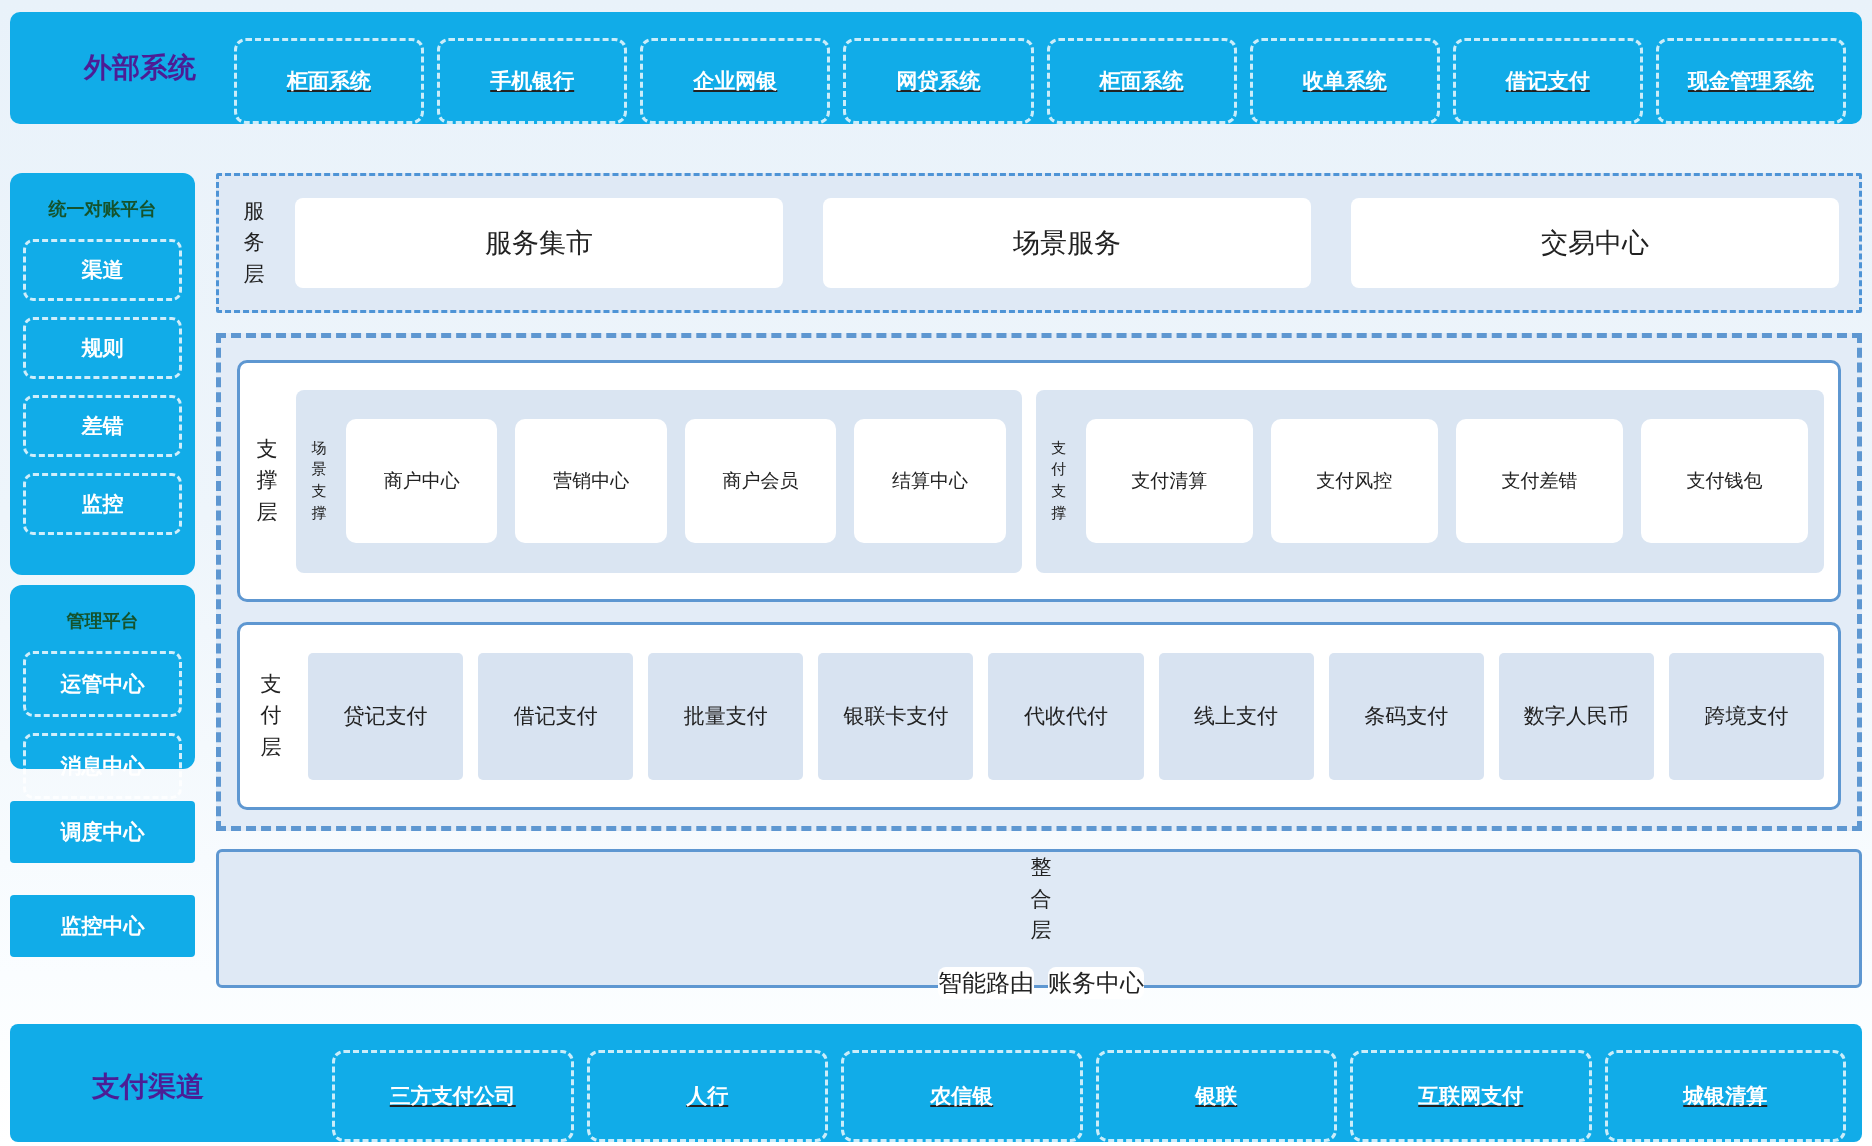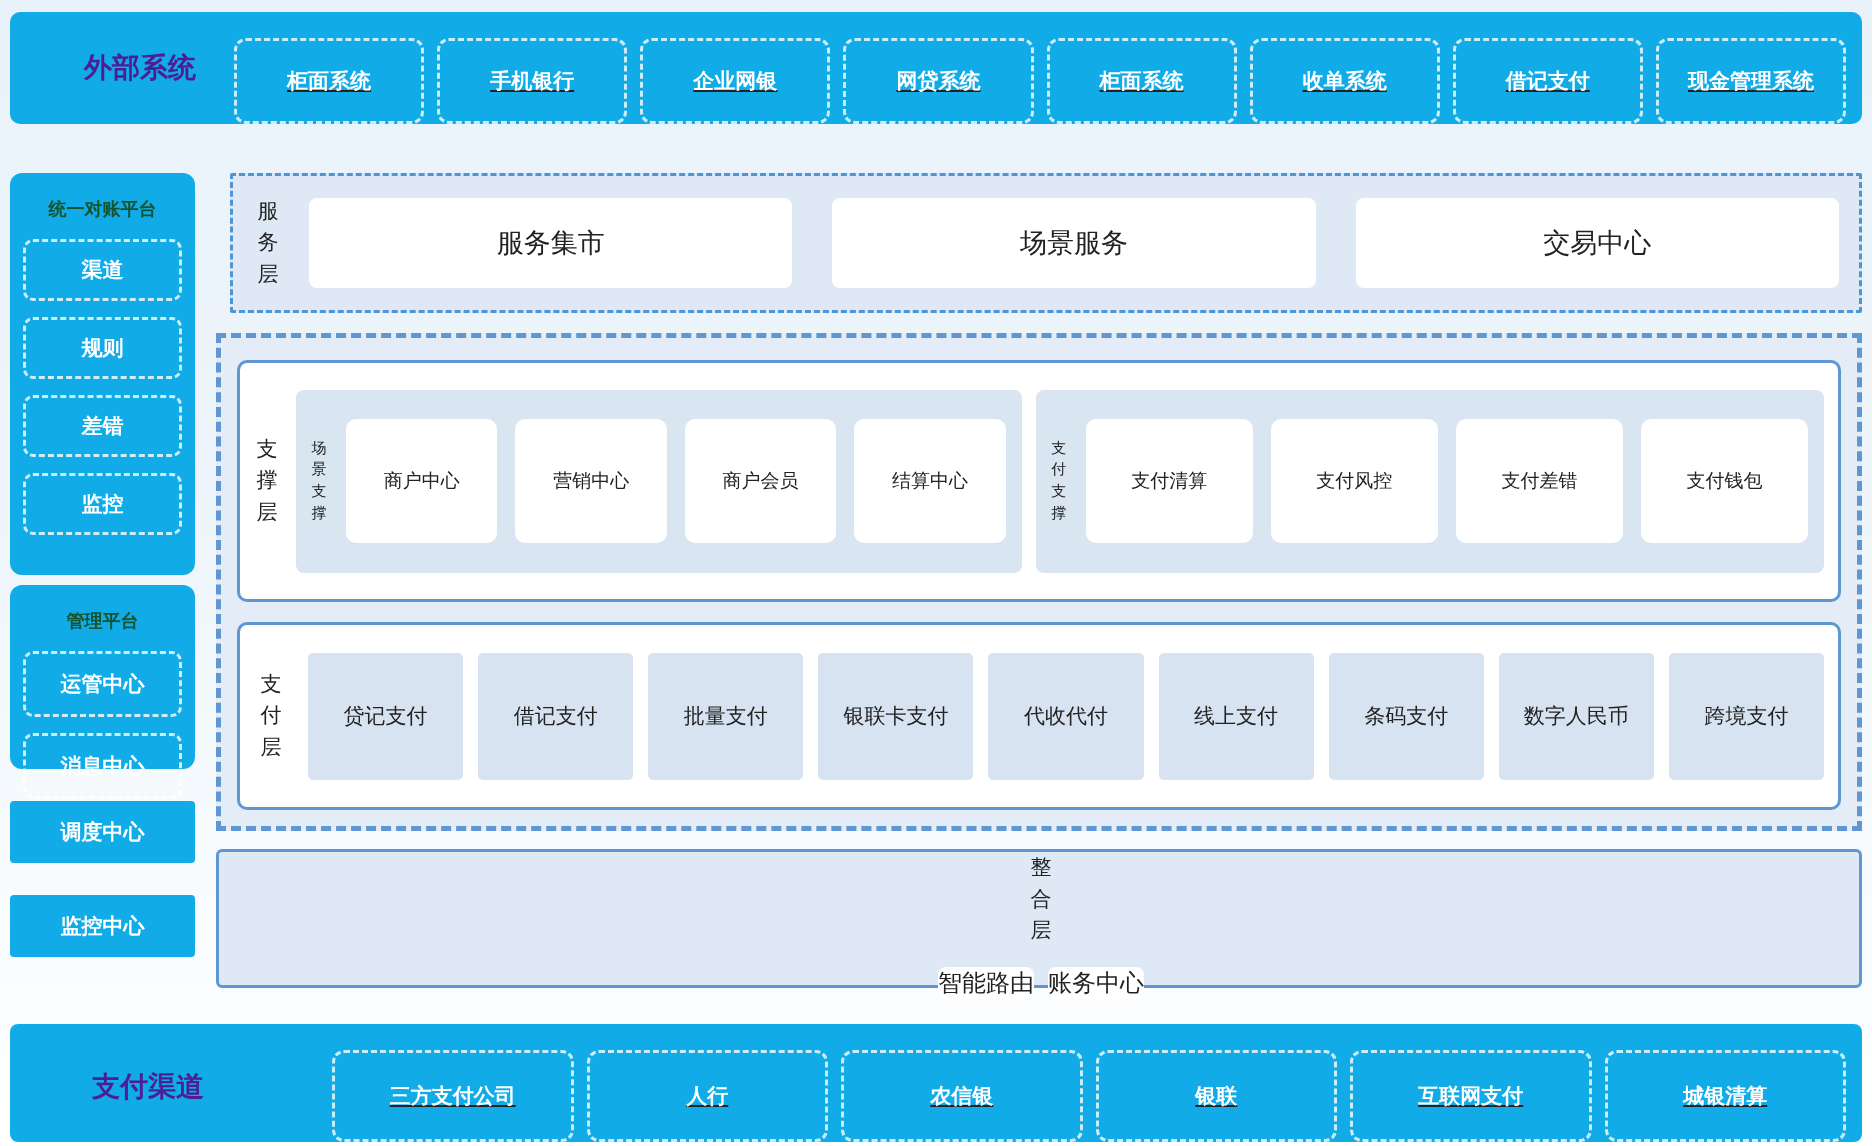--- a/index.html
+++ b/index.html
@@ -53,21 +53,21 @@
   .main-col { flex: 1; display: flex; flex-direction: column; }
 
   .v-label {
     width: 26px; font-size: 21px; line-height: 1.5; word-break: break-all;
     text-align: center; align-self: center; color: #222; flex: none;
   }
   .v-label-sm { width: 18px; font-size: 15px; line-height: 1.45; word-break: break-all; text-align: center; align-self: center; color: #222; flex: none; }
 
   .service-layer {
     height: 140px; border: 3px dashed #4E94D6; background: #DFE9F5; border-radius: 2px;
-    display: flex; align-items: center; gap: 28px; padding: 10px 20px 10px 22px; margin-left: 14px;
+    display: flex; align-items: center; gap: 28px; padding: 10px 20px 10px 22px;
   }
   .service-items { flex: 1; display: flex; gap: 40px; height: 90px; }
   .service-item {
     flex: 1; background: #fff; border-radius: 8px;
     display: flex; align-items: center; justify-content: center; font-size: 27px;
   }
 
   .dashed-container {
     margin-top: 20px; border: 5px dashed #5E97D1; background: #E3ECF7;
     padding: 22px 16px 16px; display: flex; flex-direction: column; gap: 20px;

